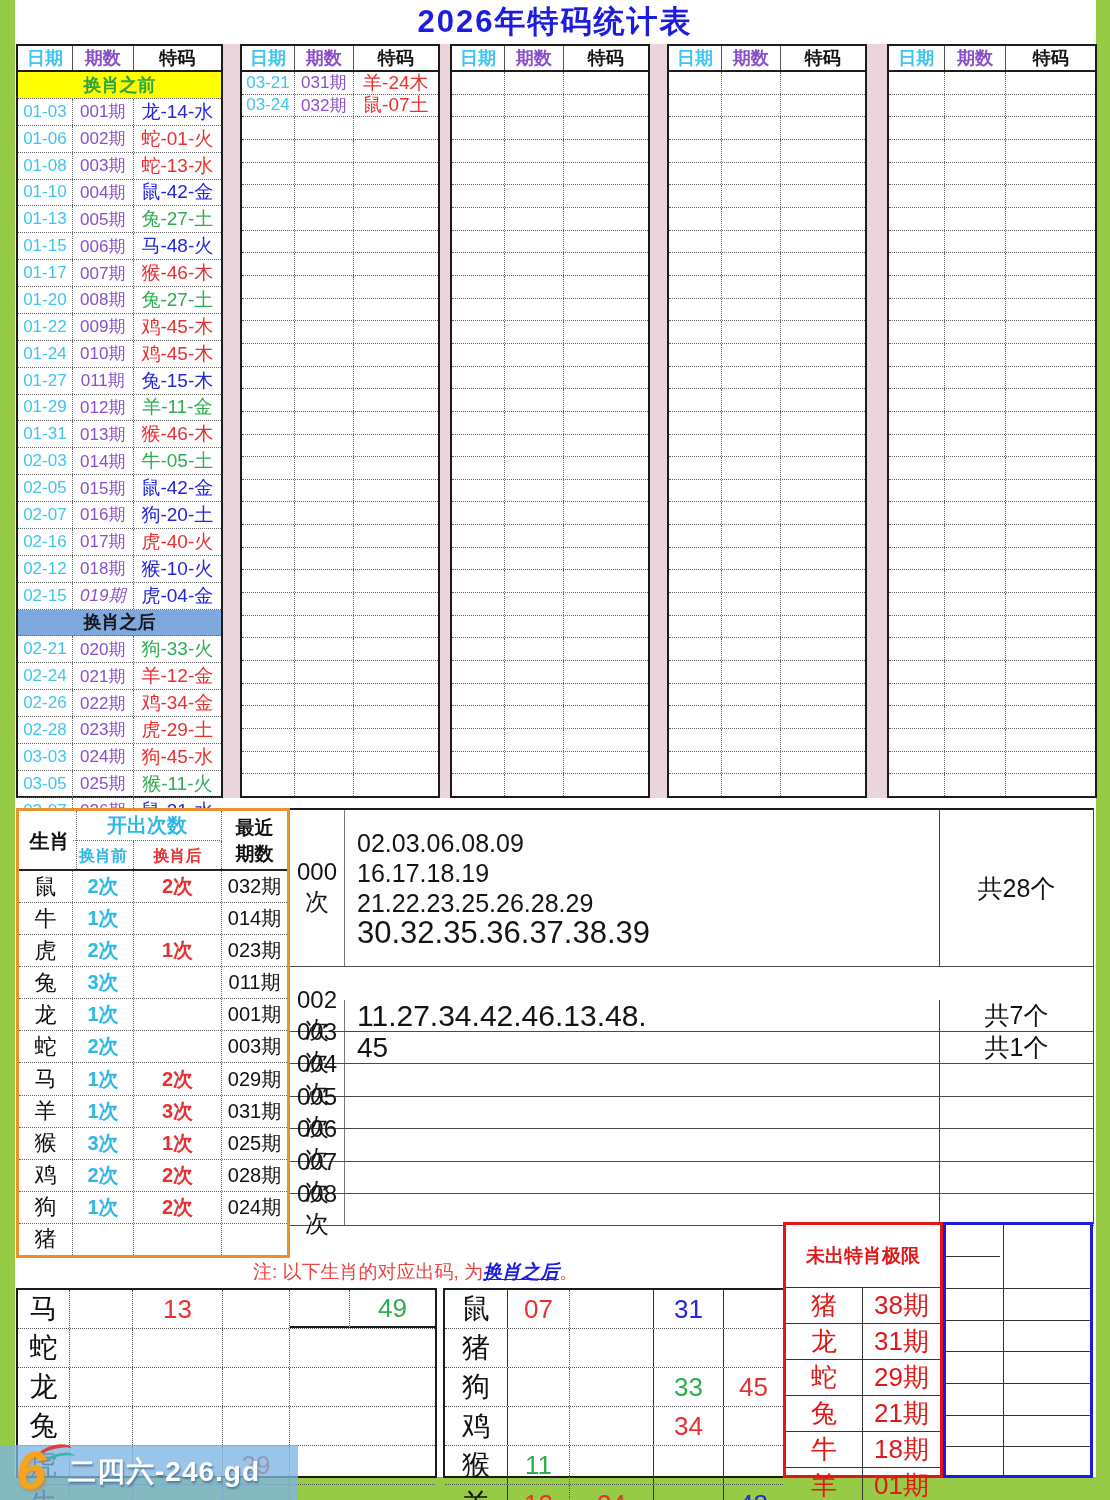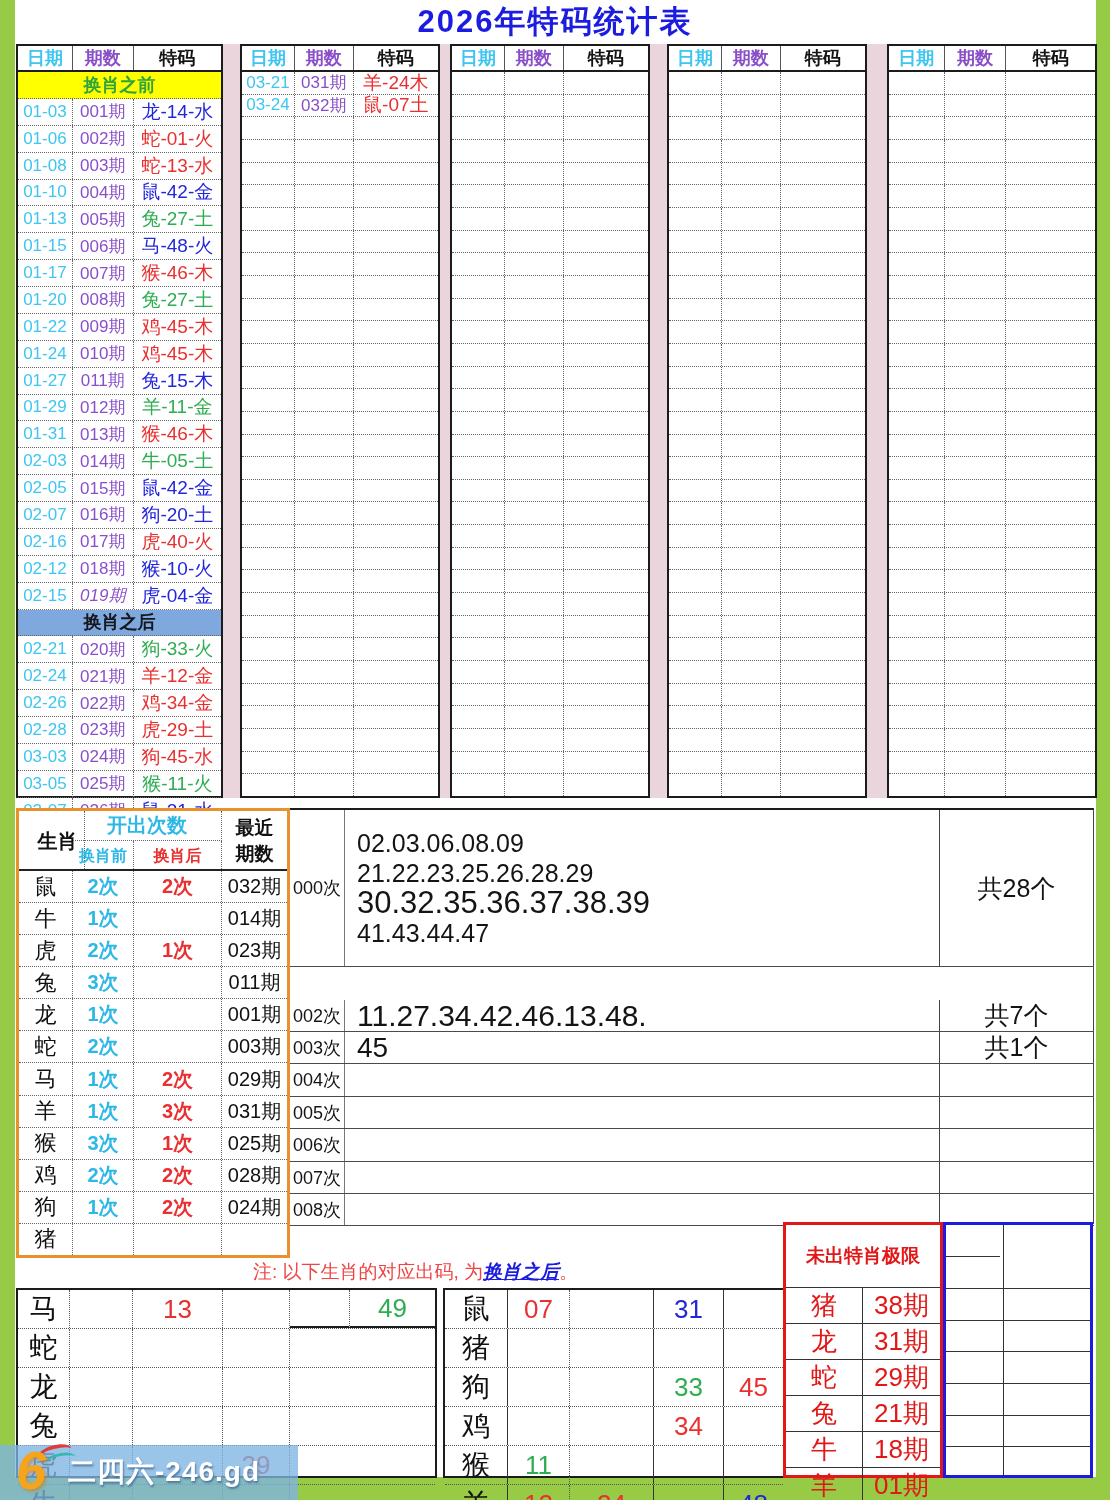--- a/index.html
+++ b/index.html
@@ -37,21 +37,21 @@
   .zcell{display:flex;align-items:center;justify-content:center;box-sizing:border-box;}
   .zh{font-weight:700;}
   .zrows{position:absolute;left:0;top:60px;right:0;bottom:0;display:flex;flex-direction:column;}
   .zrow{flex:1;display:flex;border-bottom:1px dotted #666;box-sizing:border-box;}
   .zrows .zrow:last-child{border-bottom:none;}
 
   
   .counts{left:290px;top:808px;width:804px;height:416px;border-top:2px solid #1b1b1b;border-right:1px solid #444;}
   .crow{position:absolute;left:0;width:804px;display:flex;border-bottom:1px solid #4a4a4a;box-sizing:border-box;}
   .clabel{width:55px;border-right:1px solid #777;display:flex;align-items:center;justify-content:center;
-          font-size:18px;color:#141414;box-sizing:border-box;flex:none;}
+          font-size:24px;color:#141414;box-sizing:border-box;flex:none;text-align:center;}
   .cvals{width:595px;border-right:1px solid #444;box-sizing:border-box;display:flex;flex-direction:column;
          justify-content:center;padding-left:12px;color:#141414;flex:none;}
   .ctotal{width:153px;display:flex;align-items:center;justify-content:center;font-size:25px;color:#141414;flex:none;}
 
   .note{left:288px;top:1256px;width:290px;height:32px;display:flex;align-items:center;justify-content:flex-end;
         font-size:19px;white-space:nowrap;}
   .note .r{color:#ef4444;}
   .note .b{color:#1C1CE0;font-style:italic;font-weight:700;text-decoration:underline;}
 
   
@@ -937,21 +937,21 @@
           <div class="trow">
             <div class="tcell c0" style="color: rgb(62, 198, 240);"></div>
             <div class="tcell c1" style="color: rgb(138, 79, 200);"></div>
             <div class="tcell c2" style="color: rgb(20, 20, 20);"></div>
           </div>
         </div>
       </div>
     </div>
 
   <div class="abs zodiac">
-    <div class="abs zcell zh" style="left:12px;top:0;width:54px;height:60px;border-right:1px dotted #666;font-size:20px;color:#111;">生肖</div>
+    <div class="abs zcell zh" style="left:4px;top:0;width:54px;height:60px;border-right:1px dotted #666;font-size:20px;color:#111;">生肖</div>
     <div class="abs zcell zh" style="left:54px;top:0;width:149px;height:30px;border-bottom:1px dotted #666;border-right:1px dotted #666;font-size:20px;color:#2EB8E6;">开出次数</div>
     <div class="abs zcell zh" style="left:54px;top:30px;width:61px;height:30px;border-right:1px dotted #666;font-size:16px;color:#2EB8E6;">换肖前</div>
     <div class="abs zcell zh" style="left:115px;top:30px;width:88px;height:30px;border-right:1px dotted #666;font-size:16px;color:#E93030;">换肖后</div>
     <div class="abs zcell zh" style="left:203px;top:0;width:65px;height:60px;font-size:19px;color:#111;padding:0 10px;text-align:center;word-break:break-all;line-height:26px;">最近期数</div>
     <div class="abs" style="left:0;top:58px;width:268px;height:2px;background:#222;"></div>
     <div class="zrows" id="zodiac-rows">
         <div class="zrow">
           <div class="zcell" style="width: 54px; border-right: 1px dotted rgb(102, 102, 102); font-size: 22px; color: rgb(17, 17, 17);">鼠</div>
           <div class="zcell" style="width: 61px; border-right: 1px dotted rgb(102, 102, 102); font-size: 20px; font-weight: 700; color: rgb(46, 184, 230);">2次</div>
           <div class="zcell" style="width: 88px; border-right: 1px dotted rgb(102, 102, 102); font-size: 20px; font-weight: 700; color: rgb(233, 48, 48);">2次</div>
@@ -1024,23 +1024,23 @@
           <div class="zcell" style="width: 65px; font-size: 20px; color: rgb(17, 17, 17);"></div>
         </div>
       </div>
   </div>
 
   <div class="abs counts" id="counts-table">
       <div class="crow" style="top: 0px; height: 157px;">
         <div class="clabel">000次</div>
         <div class="cvals">
           <div style="font-size: 25px; line-height: 30px; white-space: nowrap;">02.03.06.08.09</div>
+          <div style="font-size: 25px; line-height: 30px; white-space: nowrap;">16.17.18.19</div>
           <div style="font-size: 25px; line-height: 30px; white-space: nowrap;">21.22.23.25.26.28.29</div>
           <div style="font-size: 31px; line-height: 30px; white-space: nowrap;">30.32.35.36.37.38.39</div>
-          <div style="font-size: 25px; line-height: 30px; white-space: nowrap;">41.43.44.47</div>
         </div>
         <div class="ctotal">共28个</div>
       </div>
       <div class="crow" style="top: 190px; height: 32px;">
         <div class="clabel">002次</div>
         <div class="cvals">
           <div style="font-size: 30px; line-height: 30px; white-space: nowrap;">11.27.34.42.46.13.48.</div>
         </div>
         <div class="ctotal">共7个</div>
       </div>

